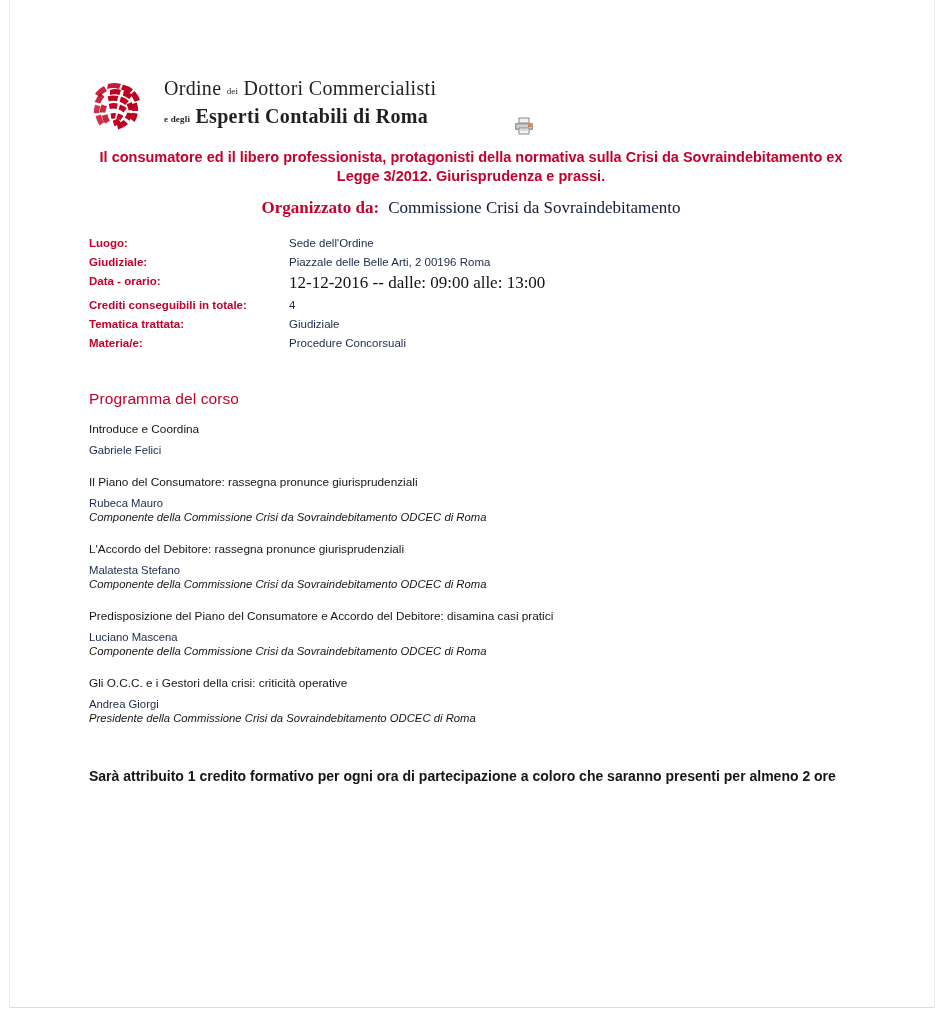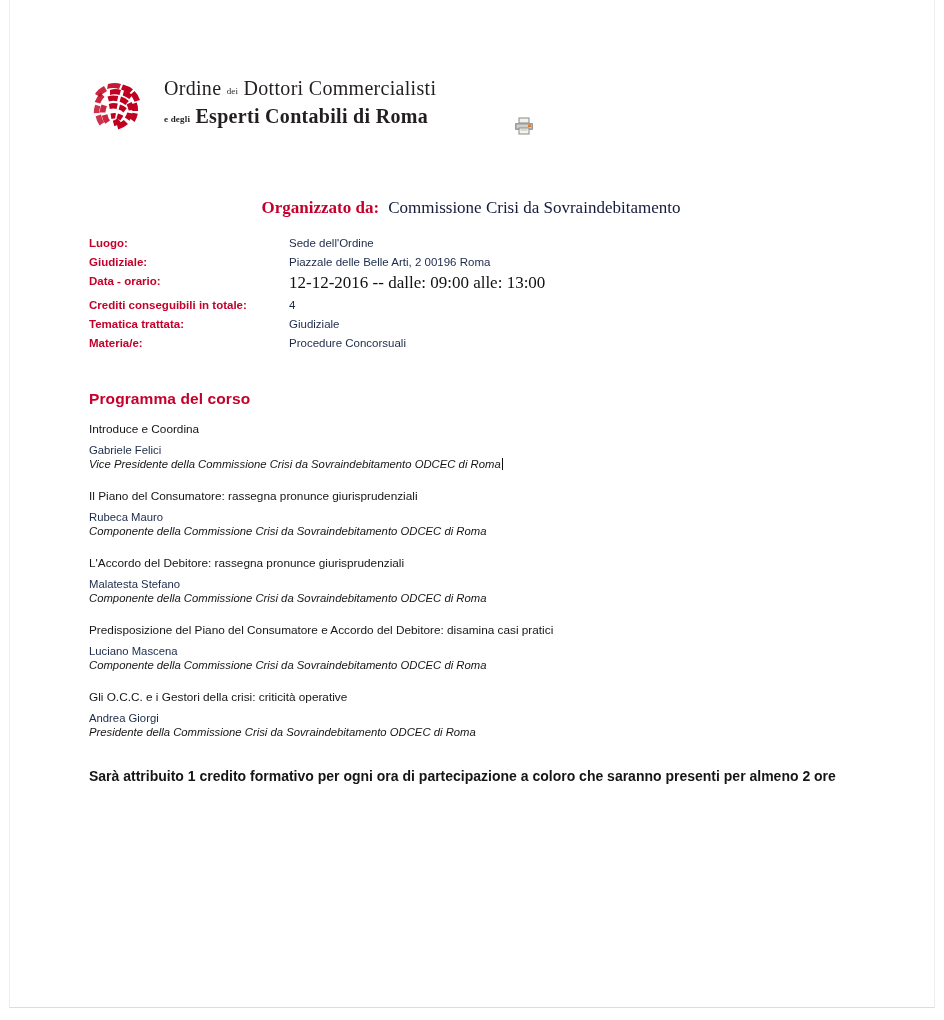--- a/index.html
+++ b/index.html
@@ -150,21 +150,21 @@
   }
   .row-tall td { height: 24px; }
 
   
   .programme-heading {
     position: absolute;
     left: 89px;
     top: 390px;
     color: #c4002b;
     font-size: 15.5px;
-    font-weight: bold;
+    font-weight: normal;
     letter-spacing: 0.1px;
   }
   .programme-list {
     position: absolute;
     left: 89px;
     top: 421px;
     width: 760px;
   }
   .prog-item { margin-bottom: 17px; }
   .prog-topic {
@@ -259,20 +259,21 @@
     <svg class="print-icon" viewBox="0 0 22 20">
       <rect x="6" y="2" width="10" height="5" fill="#f4f2ec" stroke="#8a8a8a" stroke-width="1"></rect>
       <rect x="2" y="7" width="18" height="7" rx="1" fill="#9a9a9a"></rect>
       <rect x="3.5" y="8.5" width="15" height="4" fill="#cfcfcf"></rect>
       <rect x="15" y="8.6" width="3" height="2.4" fill="#e07b2a"></rect>
       <rect x="6" y="12" width="10" height="6" fill="#f6f4ec" stroke="#8a8a8a" stroke-width="1"></rect>
       <rect x="7.5" y="13.5" width="7" height="1" fill="#bdbdbd"></rect>
     </svg>
   </div>
 
+  <div class="course-title">Il consumatore ed il libero professionista, protagonisti della normativa sulla Crisi da Sovraindebitamento ex Legge 3/2012. Giurisprudenza e prassi.</div>
 
   <div class="organizer-line">
     <span class="organizer-label">Organizzato da:</span><span class="organizer-value">Commissione Crisi da Sovraindebitamento</span>
   </div>
 
   <table class="info-table">
     <tbody>
         <tr>
           <td class="info-label">Luogo:</td>
           <td class="info-value">Sede dell'Ordine</td>
@@ -299,21 +300,20 @@
         </tr>
       </tbody>
   </table>
 
   <div class="programme-heading">Programma del corso</div>
 
   <div class="programme-list">
       <div class="prog-item">
         <div class="prog-topic">Introduce e Coordina</div>
         <div class="prog-speaker">Gabriele Felici</div>
-        <div class="prog-role">Vice Presidente della Commissione Crisi da Sovraindebitamento ODCEC di Roma<span class="caret"></span></div>
       </div>
       <div class="prog-item">
         <div class="prog-topic">Il Piano del Consumatore: rassegna pronunce giurisprudenziali</div>
         <div class="prog-speaker">Rubeca Mauro</div>
         <div class="prog-role">Componente della Commissione Crisi da Sovraindebitamento ODCEC di Roma</div>
       </div>
       <div class="prog-item">
         <div class="prog-topic">L'Accordo del Debitore: rassegna pronunce giurisprudenziali</div>
         <div class="prog-speaker">Malatesta Stefano</div>
         <div class="prog-role">Componente della Commissione Crisi da Sovraindebitamento ODCEC di Roma</div>

